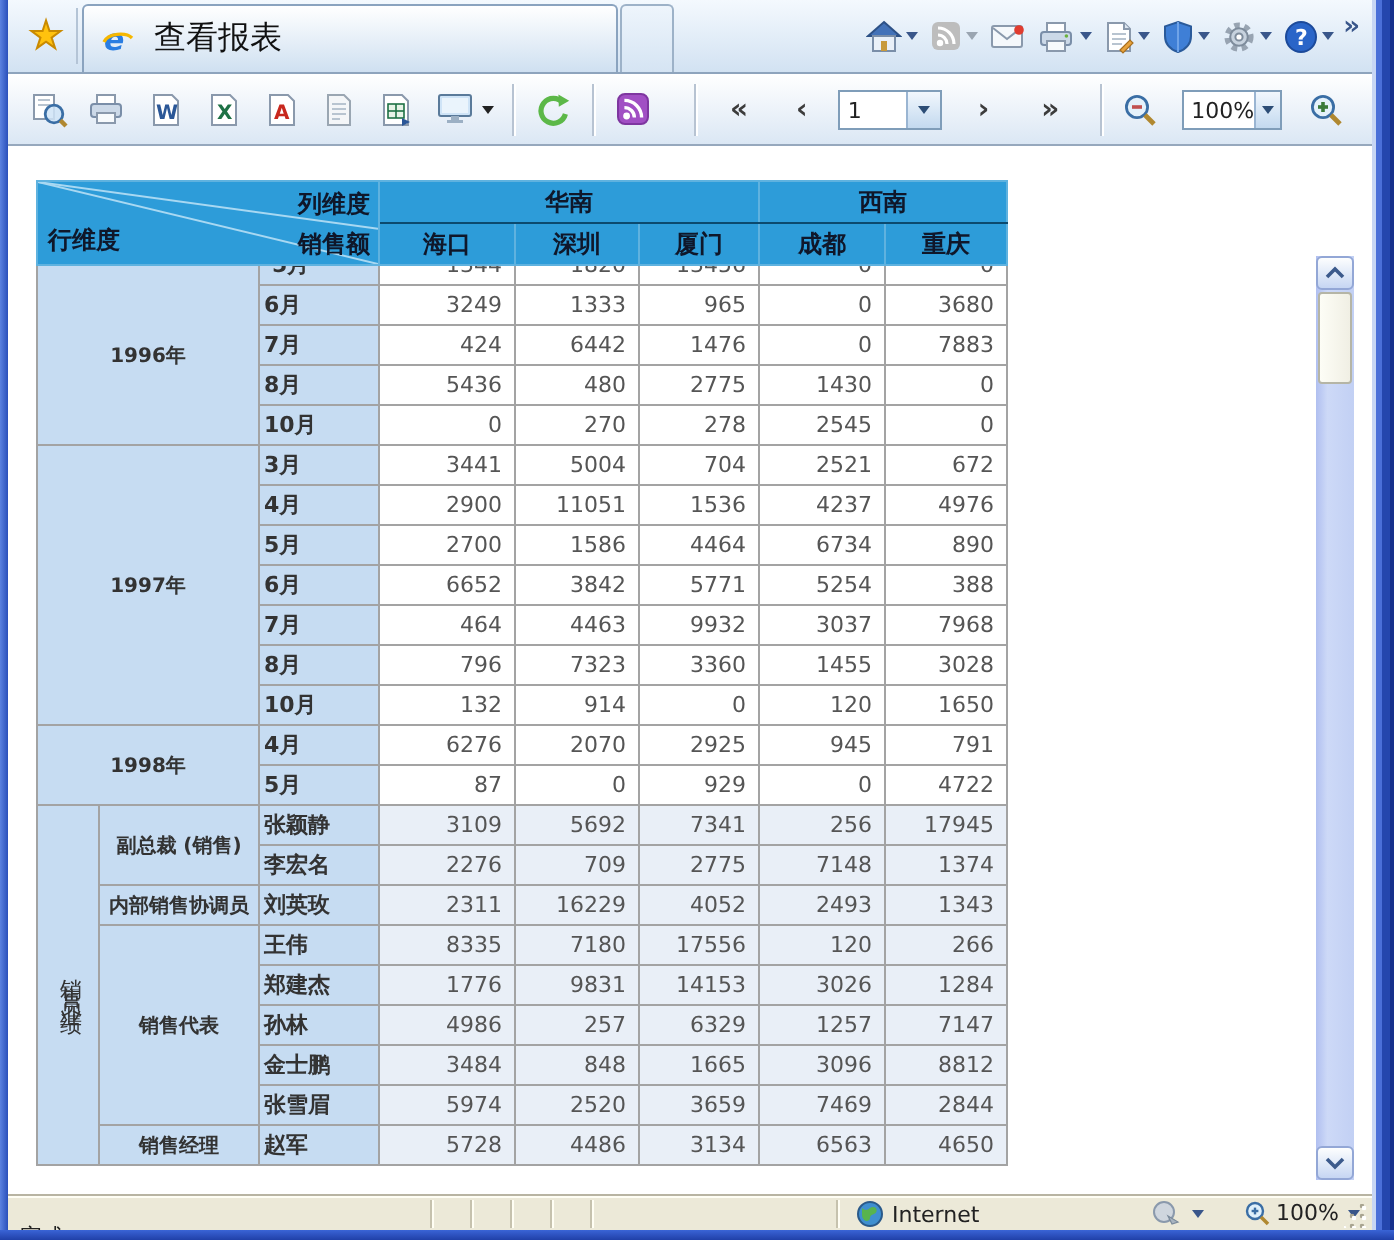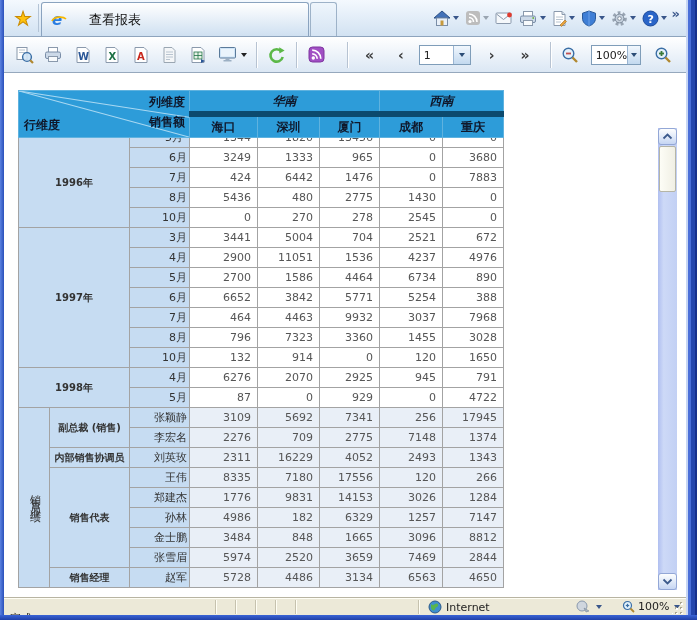--- a/index.html
+++ b/index.html
@@ -10,21 +10,21 @@
   .b-left{position:absolute;left:0;top:0;width:4px;height:620px;background:linear-gradient(to right,#5b82e0,#2a50bb);z-index:20;}
   .b-right{position:absolute;right:0;top:0;width:11px;height:620px;background:linear-gradient(to right,#c7d6f4 0 2px,#4a6fd8 2px 5px,#2446ad 5px 9px,#16308c 9px);z-index:20;}
   .b-bottom{position:absolute;left:0;bottom:0;width:697px;height:5px;background:linear-gradient(#3a64d6,#2040a8);z-index:21;}
 
   
   .tabbar{position:absolute;left:4px;top:0;width:682px;height:36px;background:linear-gradient(#f4f9fe,#d2e2f2);border-bottom:1px solid #8ea4bd;z-index:5;}
   .fav-btn{position:absolute;left:6px;top:5px;width:26px;height:26px;display:flex;align-items:center;justify-content:center;}
   .star{font-size:19px;color:#ffc20e;-webkit-text-stroke:1px #c98a00;line-height:1;}
   .tab-sep{position:absolute;left:34px;top:4px;width:1px;height:28px;background:#b4c4d6;}
   .tab{position:absolute;left:37px;top:2px;width:268px;height:34px;background:linear-gradient(#ffffff,#cfe0f1);border:1px solid #8aa3bf;border-bottom:none;border-radius:3px 3px 0 0;display:flex;align-items:center;padding-left:9px;box-sizing:border-box;}
-  .tab-title{font-size:13px;color:#111;margin-left:22px;}
+  .tab-title{font-size:16px;color:#111;margin-left:10px;}
   .tab-stub{position:absolute;left:306px;top:2px;width:27px;height:34px;background:linear-gradient(#eef5fc,#d5e4f3);border:1px solid #9db2c8;border-bottom:none;border-radius:3px 3px 0 0;box-sizing:border-box;}
   .cmdicons{position:absolute;right:4px;top:3px;height:30px;display:flex;align-items:center;}
   .cmd{display:flex;align-items:center;height:28px;padding:0 3px;}
   .caret{width:0;height:0;border-left:3px solid transparent;border-right:3px solid transparent;border-top:4px solid #39568a;margin-left:2px;}
   .caret.dis{border-top-color:#9aa5b1;}
   .chev{font-size:13px;font-weight:bold;color:#39568a;padding:0 2px 10px 2px;}
 
   
   .toolbar{position:absolute;left:4px;top:37px;width:682px;height:36px;background:linear-gradient(#ffffff,#dbe7f4);border-bottom:1px solid #96a8bd;display:flex;align-items:center;z-index:5;box-sizing:border-box;}
   .tbtn{width:29px;height:28px;display:flex;align-items:center;justify-content:center;flex:0 0 auto;}
@@ -35,30 +35,30 @@
   .xpselect .btn{width:16px;background:linear-gradient(#f1f7fd,#c3d9ef);border-left:1px solid #9ab5d2;display:flex;align-items:center;justify-content:center;}
   .xpselect .btn .caret{border-top-color:#2c4d76;margin:0;}
 
   
   .content{position:absolute;left:4px;top:73px;width:682px;height:524px;background:#fff;overflow:hidden;}
 
   table.report{border-collapse:collapse;table-layout:fixed;position:absolute;left:14px;top:17px;font-size:11px;}
   table.report col.c0{width:27px}table.report col.c1{width:80px}table.report col.c2{width:60px}
   table.report col.d0{width:68px}table.report col.d1{width:62px}table.report col.d2{width:60px}table.report col.d3{width:63px}table.report col.d4{width:61px}
   table.report th{background:var(--hdr);color:#0f172a;font-weight:bold;font-size:12px;border:1px solid #5fb2df;height:20px;padding:0;}
-  table.report th.grp{border-bottom:6px solid #0c4a6e;font-style:italic;}
+  table.report th.grp{border-bottom:1px solid #0c4a6e;}
   th.corner{position:relative;}
   th.corner svg.diag{position:absolute;left:0;top:0;width:100%;height:100%;}
   th.corner svg.diag line{stroke:#a8d8f2;stroke-width:1;}
   .c-col{position:absolute;right:4px;top:3px;}
   .c-mea{position:absolute;right:4px;top:23px;}
   .c-row{position:absolute;left:5px;bottom:3px;}
   table.report td{border:1px solid #a3a3a3;height:19px;box-sizing:content-box;}
   td.num{text-align:right;padding:0 6px;color:#555;background:#fff;}
-  td.lbl{text-align:right;background:var(--rowhdr);color:#333;padding:0 2px;}
+  td.lbl{text-align:left;background:var(--rowhdr);color:#333;padding:0 2px;font-weight:bold;}
   td.yr,td.sub{text-align:center;background:var(--rowhdr);color:#333;padding:0 2px;font-size:10px;font-weight:bold;}
   td.vert{background:var(--rowhdr);color:#333;text-align:center;vertical-align:middle;padding:0;}
   td.vert .vtxt{writing-mode:vertical-rl;text-orientation:upright;letter-spacing:4px;font-size:11px;}
   tr.staff td.num{background:var(--staffbg);text-align:right;}
   tr.partial td{height:9px;padding:0 6px;}
   tr.partial .clip{height:9px;overflow:hidden;}
   tr.partial .shift{margin-top:-10px;height:19px;line-height:19px;}
 
   
   .vscroll{position:absolute;left:654px;top:55px;width:19px;height:462px;background:linear-gradient(to right,#b0bff0,#cdd9f7 30%,#c2d0f4);}
@@ -503,21 +503,21 @@
             <td class="lbl">郑建杰</td>
             <td class="num">1776</td>
             <td class="num">9831</td>
             <td class="num">14153</td>
             <td class="num">3026</td>
             <td class="num">1284</td>
           </tr>
           <tr class="staff">
             <td class="lbl">孙林</td>
             <td class="num">4986</td>
-            <td class="num">182</td>
+            <td class="num">257</td>
             <td class="num">6329</td>
             <td class="num">1257</td>
             <td class="num">7147</td>
           </tr>
           <tr class="staff">
             <td class="lbl">金士鹏</td>
             <td class="num">3484</td>
             <td class="num">848</td>
             <td class="num">1665</td>
             <td class="num">3096</td>

